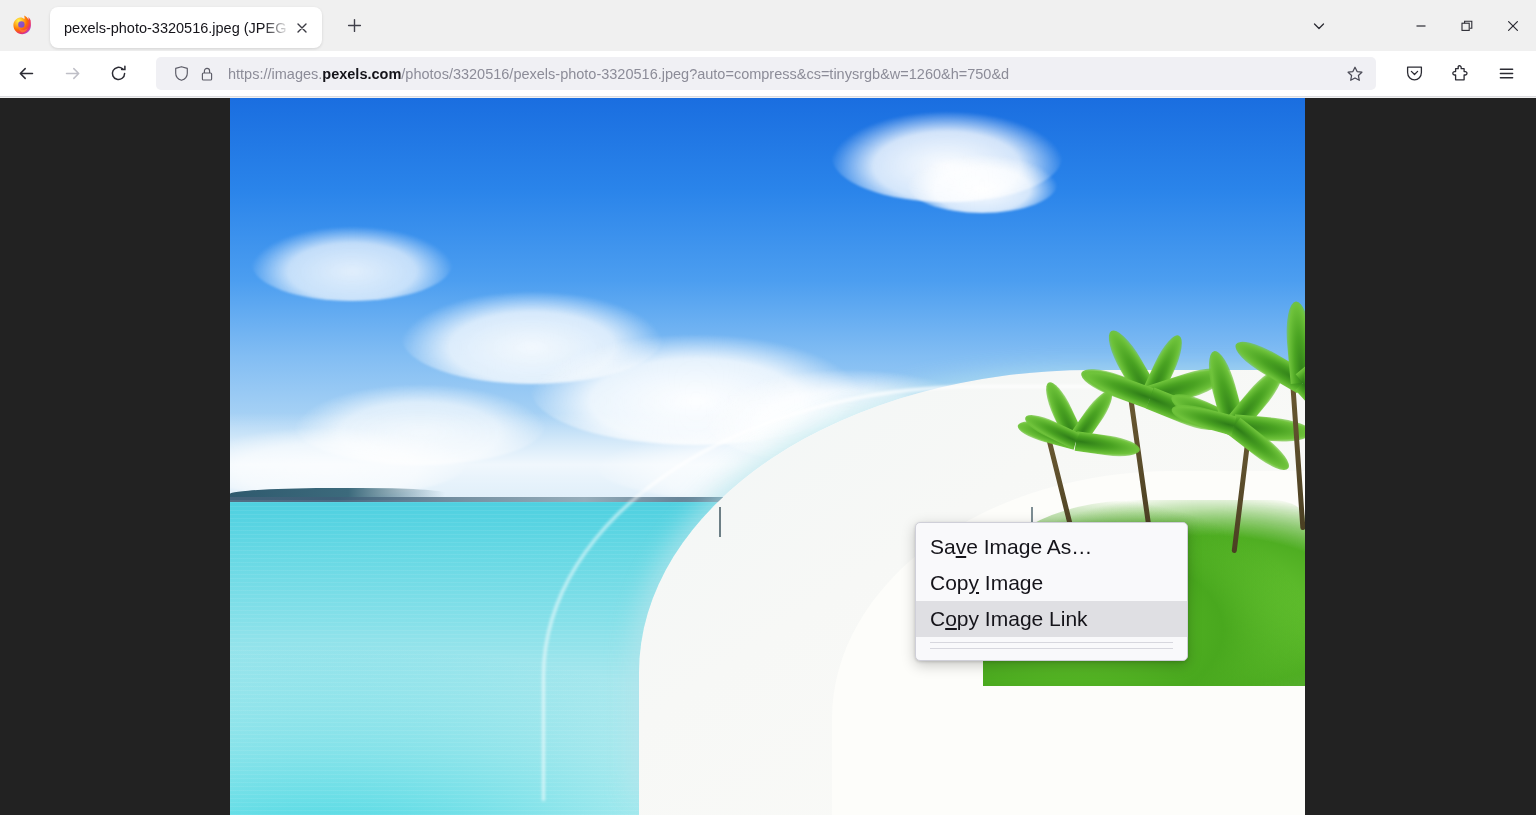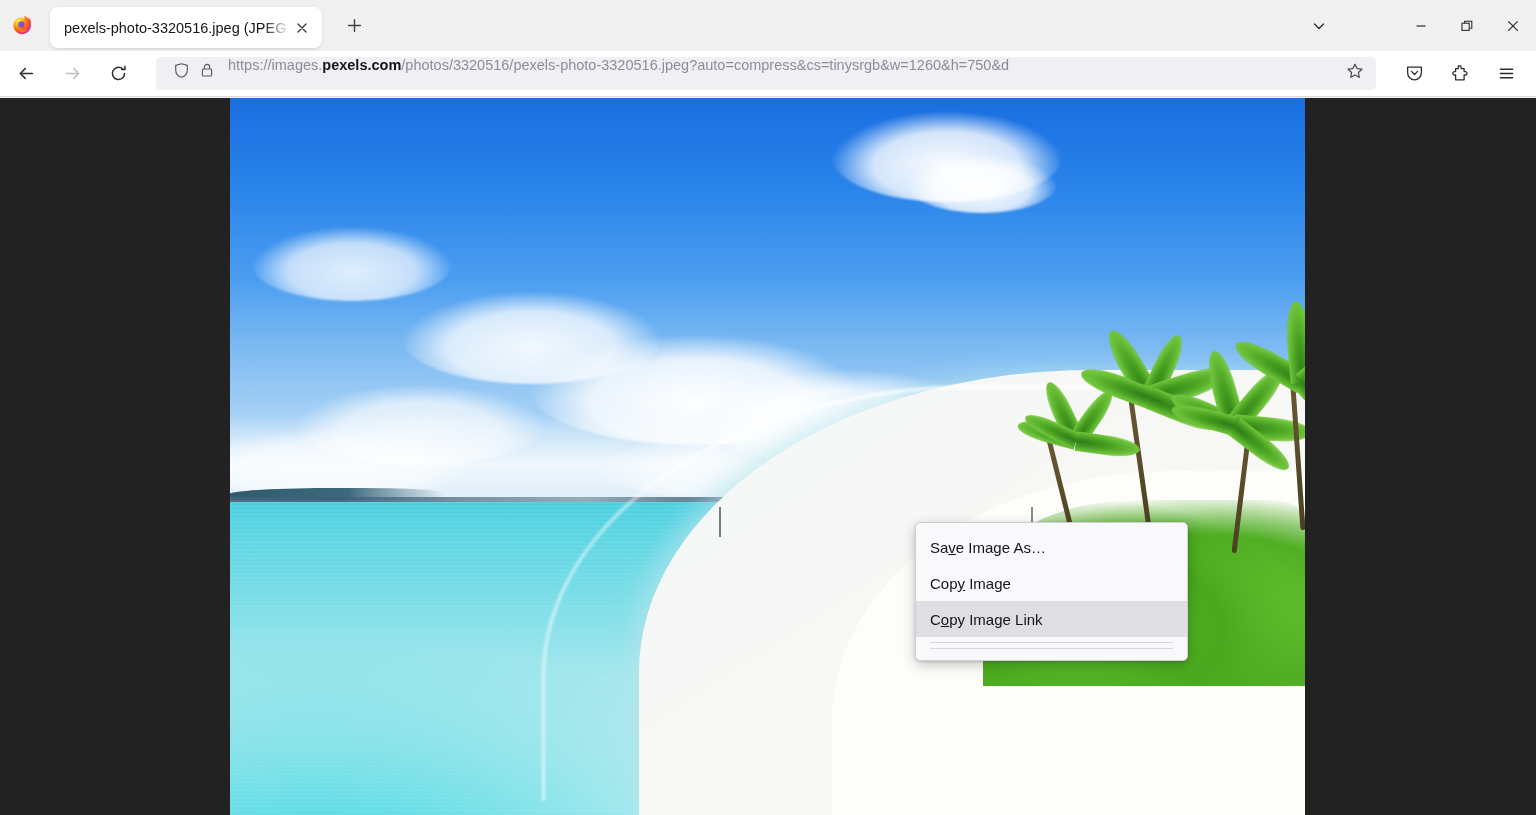--- a/index.html
+++ b/index.html
@@ -83,21 +83,21 @@
   .nav-btn.disabled { color: #bfbfc7; }
   #nav-back { margin-left: 8px; }
   #nav-fwd { margin-left: 10px; }
   #nav-reload { margin-left: 10px; }
 
   .urlbar {
     flex: 1;
     height: 33px; margin: 0 10px 0 20px;
     background: #f0f0f4;
     border-radius: 5px;
-    display: flex; 
+    display: flex; align-items: center;
     padding: 0 6px 0 12px;
     min-width: 0;
   }
   .urlbar .ub-icon {
     width: 26px; height: 26px;
     display: flex; align-items: center; justify-content: center;
     color: #5b5b66; flex: 0 0 26px;
   }
   .url-text {
     flex: 1; min-width: 0;
@@ -232,21 +232,21 @@
     border: 1px solid #cfcfd8;
     border-radius: 5px;
     box-shadow: 0 4px 14px rgba(0,0,0,.22), 0 1px 3px rgba(0,0,0,.15);
     padding: 6px 0 6px 0;
     z-index: 10;
   }
   .ctx-item {
     height: 36px;
     display: flex; align-items: center;
     padding: 0 14px;
-    font-size: 15px;
+    font-size: 21px;
     color: #15141a;
     white-space: nowrap;
   }
   .ctx-item.highlight { background: #dfdfe3; }
   .ctx-sep {
     height: 1px; background: #d7d7de;
     margin: 5px 14px;
   }
   .ak { text-decoration: underline; }
 </style>

